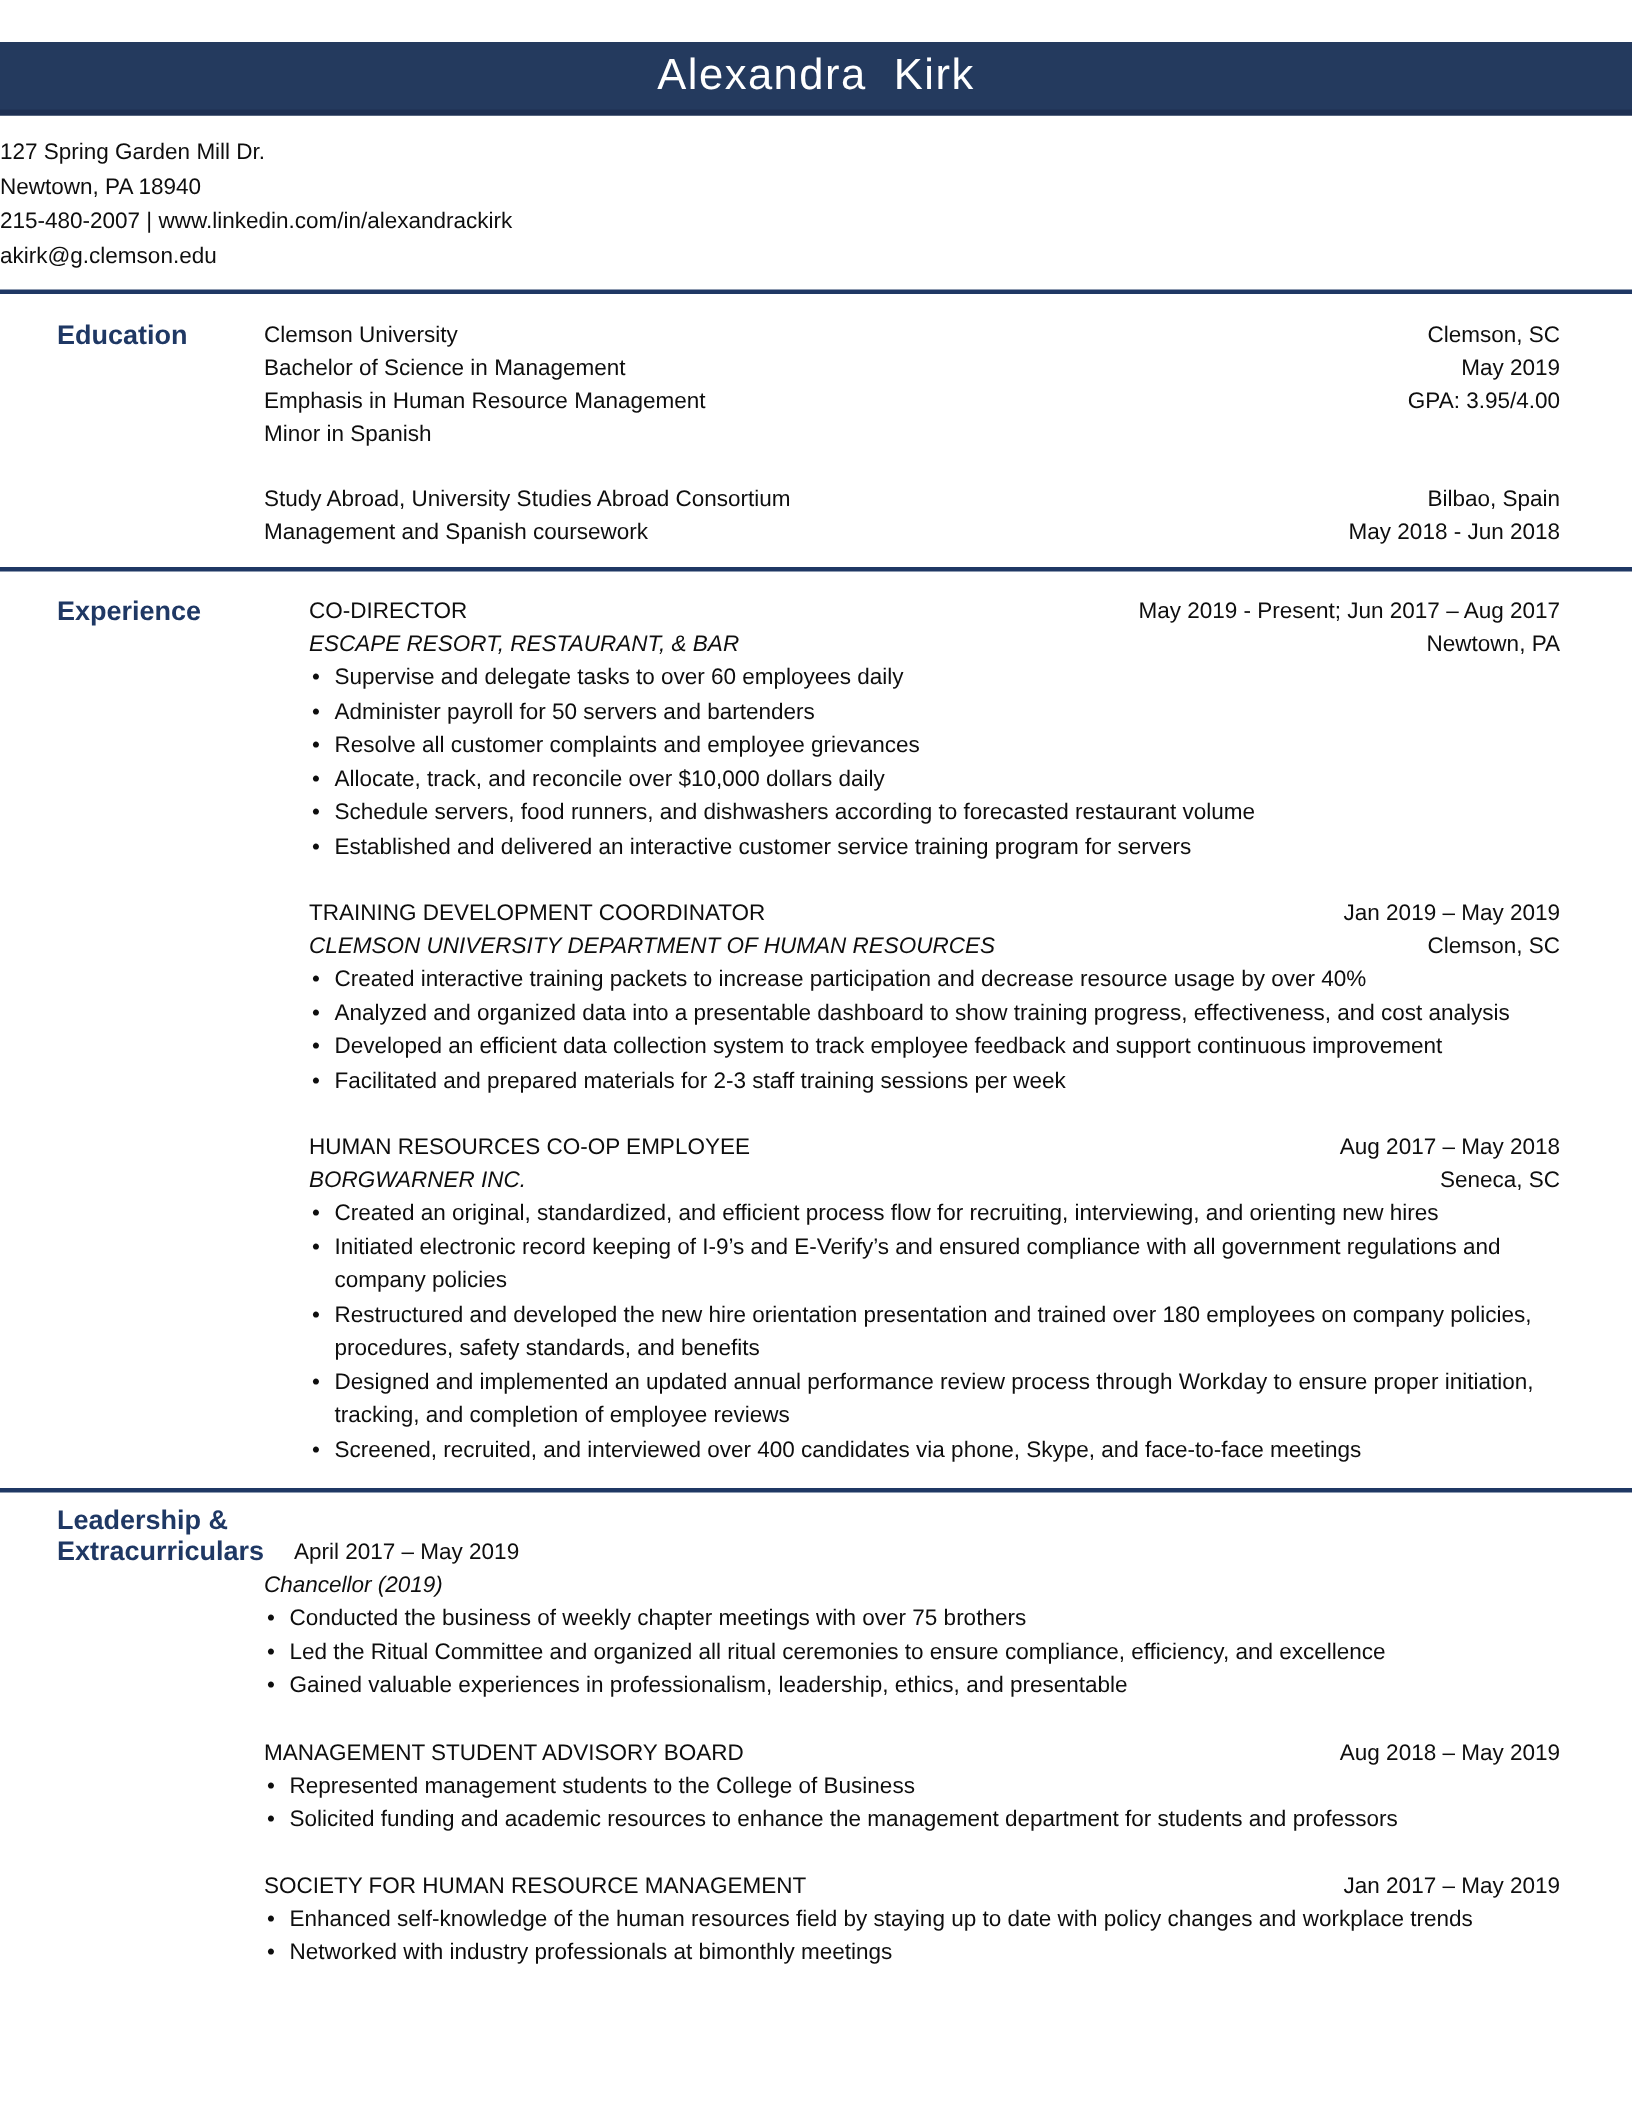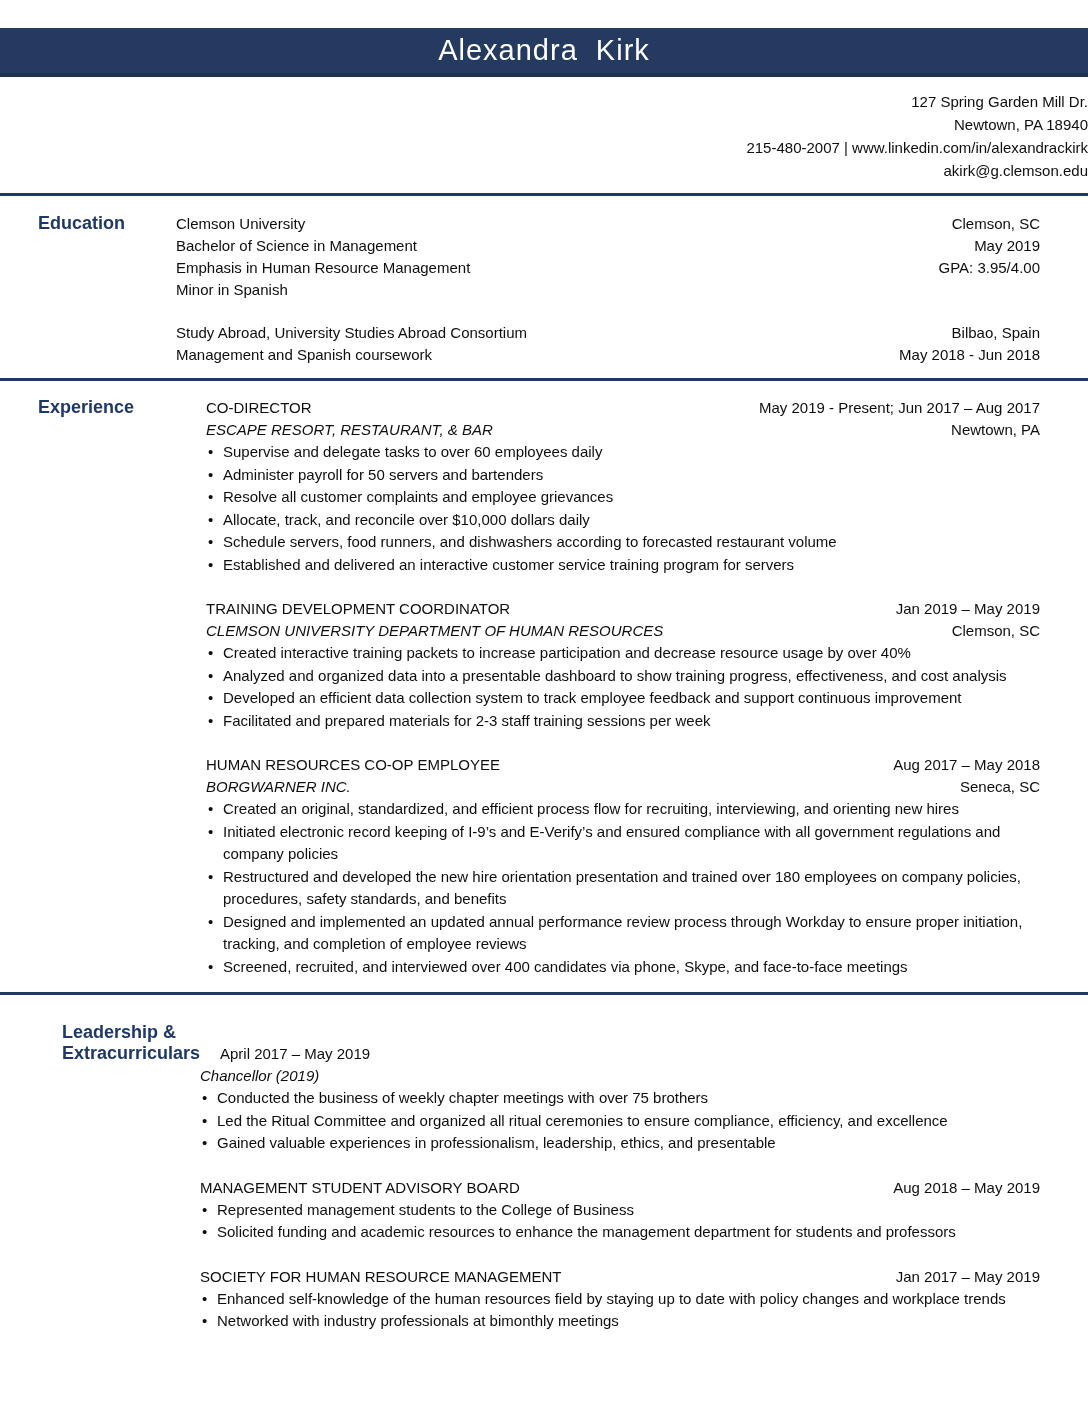--- a/index.html
+++ b/index.html
@@ -13,41 +13,41 @@
   .banner {
     margin-top: 28px; height: 49px; background: #243a5e;
     border-bottom: 4px solid #1e3052;
     display: flex; align-items: center; justify-content: center;
   }
   .banner-name {
     color: #ffffff; font-size: 29px; font-weight: 400;
     letter-spacing: 1px; white-space: pre;
   }
   
-  .contact { text-align: right; margin-top: 13px; line-height: 23px; }
+  .contact { text-align: left; margin-top: 13px; line-height: 23px; }
   
   .rule { height: 3px; background: #1f3864; width: 100%; }
   .rule-1 { margin-top: 11px; }
   
   .section {
     display: grid; grid-template-columns: 138px 1fr;
     padding-left: 38px; padding-right: 48px;
   }
   .sec-label {
     color: #1f3864; font-weight: bold; font-size: 18px; line-height: 21px;
   }
   .row { display: flex; justify-content: space-between; line-height: 22px; }
   .row .right { text-align: right; white-space: nowrap; padding-left: 20px; }
   .italic { font-style: italic; }
   .spacer { height: 21px; }
   
   .sec-education { padding-top: 17px; padding-bottom: 12px; }
   
   .sec-experience { padding-top: 16px; padding-bottom: 14px; gap: 30px; }
-  .sec-leadership { padding-top: 27px; margin-left: 24px; }
+  .sec-leadership { padding-top: 8px; }
   .job { margin-bottom: 22px; }
   .job:last-child { margin-bottom: 0; }
   ul.bullets { list-style: none; margin: 0; padding: 0; }
   ul.bullets li { position: relative; padding-left: 17px; line-height: 22.5px; }
   ul.bullets li::before { content: "\2022"; position: absolute; left: 2px; }
   .leadership-content { padding-top: 21px; }
 </style>
 </head>
 <body>
 

